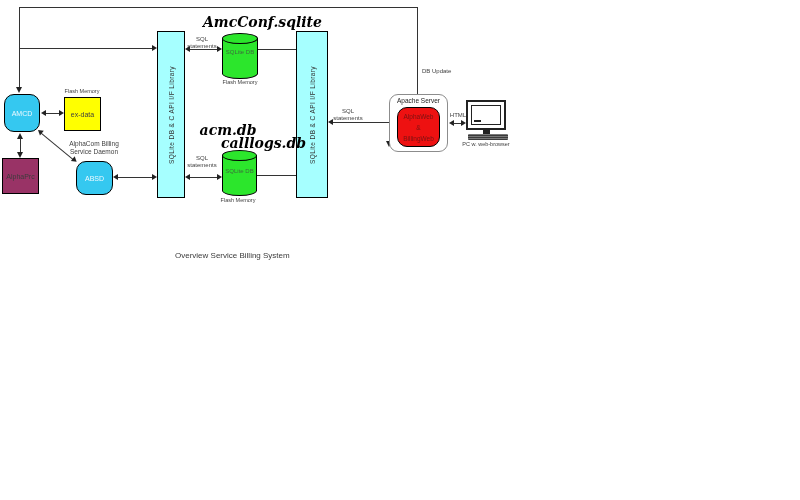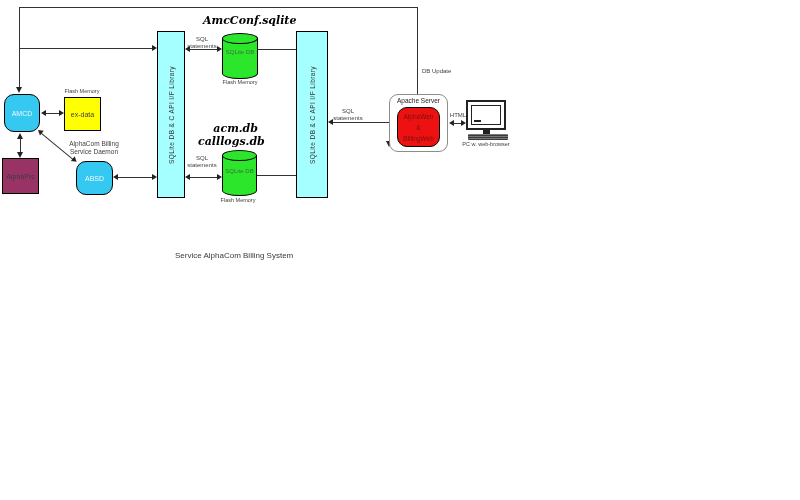--- a/index.html
+++ b/index.html
@@ -23,21 +23,21 @@
             white-space:nowrap;letter-spacing:0.4px;}
   .node-cyan{background:#35c8f0;color:#eef9ff;}
   .cylinder{position:absolute;}
   .cyl-top,.cyl-body,.cyl-bottom{position:absolute;left:0;right:0;box-sizing:border-box;background:#2ce62c;}
   .cyl-top{top:0;height:11px;border-radius:50%;border:1px solid #000;z-index:3;}
   .cyl-body{top:5px;bottom:5px;border-left:1px solid #000;border-right:1px solid #000;z-index:2;}
   .cyl-bottom{bottom:0;height:11px;border-radius:50%;border:1px solid #000;z-index:1;}
   .cyl-label{position:absolute;left:0;right:0;top:16px;text-align:center;font-size:6px;
              color:#3d6b3d;z-index:4;}
   .dbname{position:absolute;font-family:"DejaVu Serif", serif;font-weight:bold;font-style:italic;
-          font-size:11px;color:#000;text-align:right;}
+          font-size:14px;color:#000;text-align:center;}
   .title-lbl{position:absolute;font-size:8px;color:#3a3a3a;}
   .apache-box{position:absolute;box-sizing:border-box;border:1.5px solid #8c8c8c;border-radius:9px;
               background:#fff;}
   .apache-title{position:absolute;left:0;right:0;top:2px;text-align:center;font-size:6.5px;color:#222;}
   .red-box{position:absolute;box-sizing:border-box;background:#ee1111;border:1px solid #000;
            border-radius:10px;color:#7a1212;font-size:6.5px;line-height:11px;text-align:center;
            padding-top:3px;}
   .monitor{position:absolute;box-sizing:border-box;border:2px solid #222;background:#fff;}
   .screen{position:absolute;left:3px;top:3px;right:3px;bottom:3px;border:1px solid #222;background:#fff;}
   .screen i{position:absolute;left:2px;bottom:2px;width:7px;height:2px;background:#222;}
@@ -140,21 +140,21 @@
   <div class="dbname" style="left:203px;top:14px;width:72px;">AmcConf.sqlite</div>
   <div class="cylinder" style="left:222px;top:33px;width:36px;height:46px;">
     <div class="cyl-bottom"></div>
     <div class="cyl-body"></div>
     <div class="cyl-top"></div>
     <span class="cyl-label">SQLite DB</span>
   </div>
   <div class="lbl" style="left:221px;top:79px;width:38px;font-size:5.5px;">Flash Memory</div>
 
   <div class="dbname" style="left:198px;top:122px;width:60px;">acm.db</div>
-  <div class="dbname" style="left:198px;top:135px;width:60px;">calllogs.db</div>
+  <div class="dbname" style="left:221px;top:135px;width:60px;">calllogs.db</div>
   <div class="cylinder" style="left:222px;top:150px;width:35px;height:46px;">
     <div class="cyl-bottom"></div>
     <div class="cyl-body"></div>
     <div class="cyl-top"></div>
     <span class="cyl-label" style="top:18px;">SQLite DB</span>
   </div>
   <div class="lbl" style="left:218px;top:197px;width:40px;font-size:5.5px;">Flash Memory</div>
 
   <div class="apache-box" style="left:389px;top:94px;width:59px;height:58px;">
     <div class="apache-title">Apache Server</div>
@@ -167,15 +167,15 @@
 
   <div class="monitor" style="left:466px;top:100px;width:40px;height:30px;">
     <div class="screen">
         <i></i>
       </div>
   </div>
   <div class="stand" style="left:483px;top:130px;width:7px;height:4px;"></div>
   <div class="keyboard" style="left:468px;top:134px;width:40px;height:6px;"></div>
   <div class="lbl" style="left:457px;top:141px;width:58px;font-size:5.5px;">PC w. web-browser</div>
 
-  <div class="title-lbl" style="left:175px;top:251px;">Service AlphaCom Billing System</div>
+  <div class="title-lbl" style="left:175px;top:251px;">Overview Service Billing System</div>
 
 </div>
 
 </body></html>

